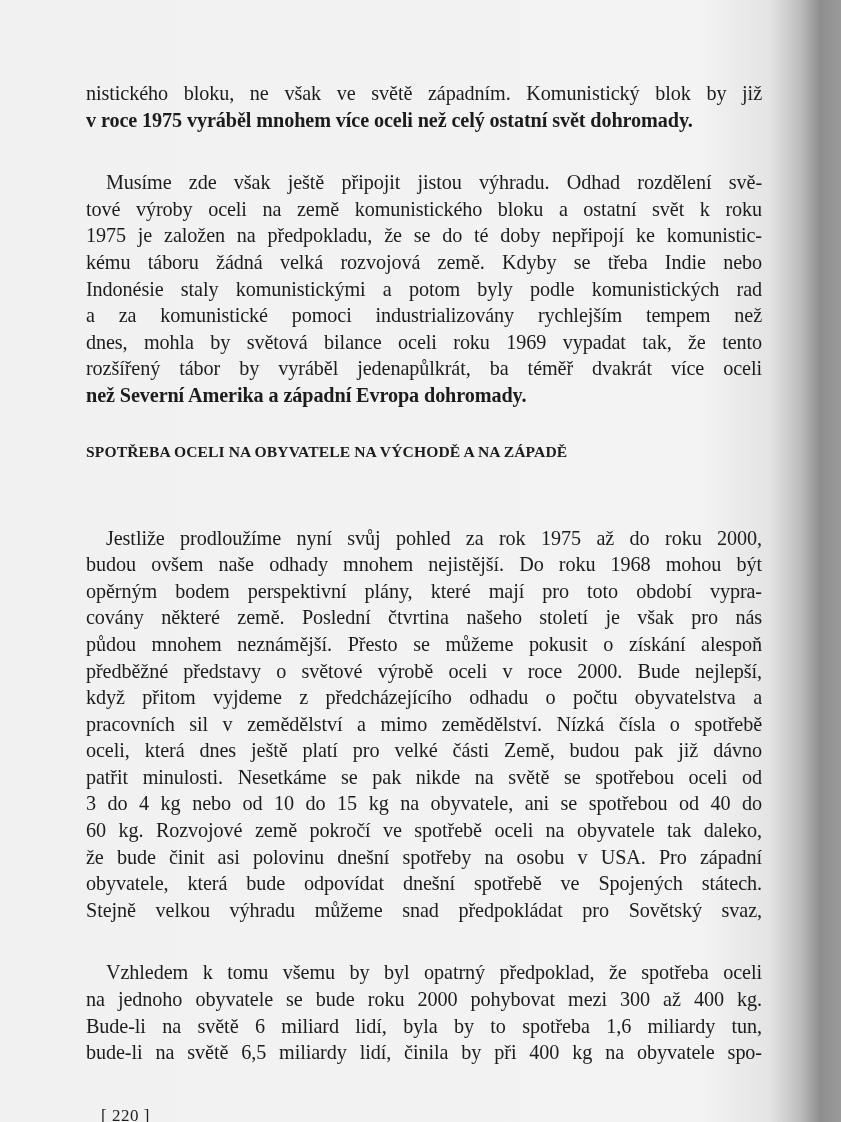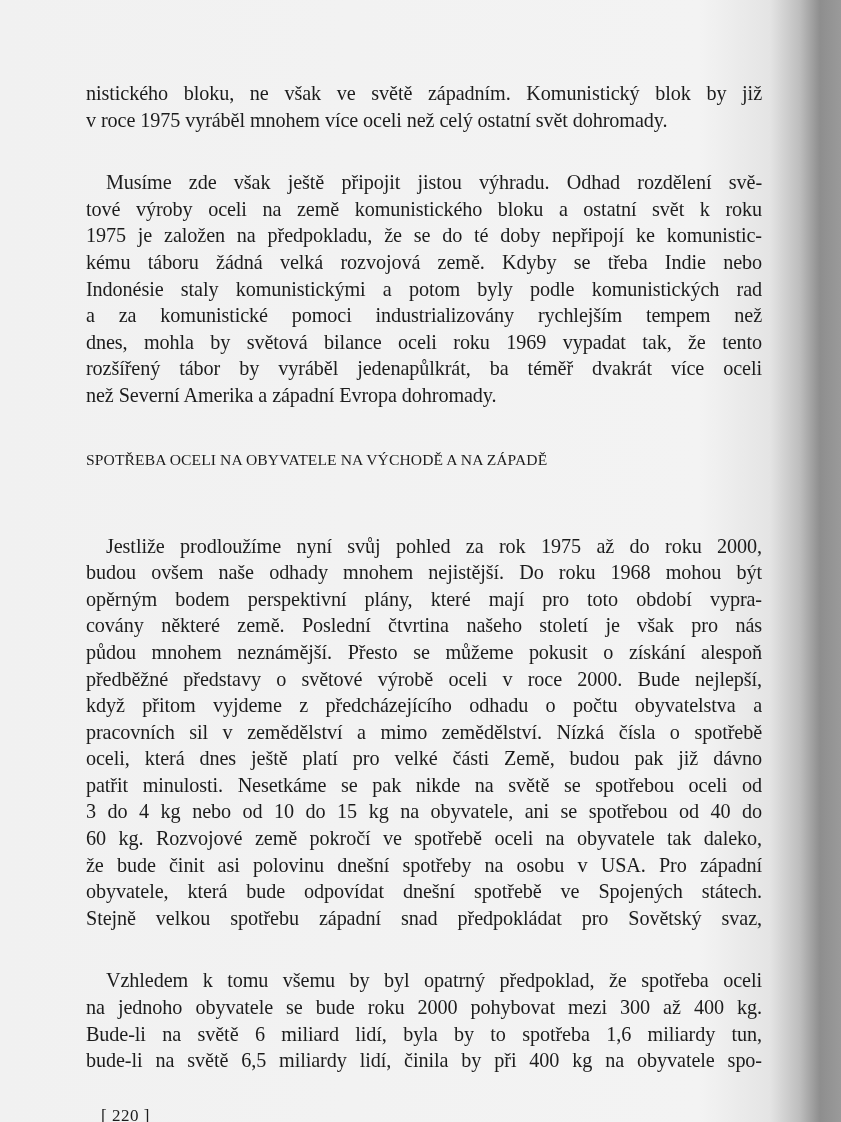--- a/index.html
+++ b/index.html
@@ -15,28 +15,29 @@
   }
   .line {
     font-size: 20.2px;
     line-height: 26.6px;
     height: 26.6px;
     white-space: nowrap;
     text-align: justify;
     text-align-last: justify;
     letter-spacing: -0.1px;
   }
-  .line.last { text-align-last: left; }
+  .line.last { text-align-last: left; font-weight: bold; }
   .indent { padding-left: 20px; margin-top: 36px; }
   .heading {
     font-size: 15.6px;
     letter-spacing: 0.1px;
-    margin-top: 38px;
+    margin-top: 30px;
     height: 26px;
     line-height: 26px;
+    font-weight: bold;
   }
   .section-gap { height: 24px; }
   .pagenum {
     position: absolute; left: 101px; top: 1106px;
     font-size: 17px;
     letter-spacing: 0.5px;
   }
 </style>
 </head>
 <body>
@@ -70,21 +71,21 @@
     <div class="line">půdou mnohem neznámější. Přesto se můžeme pokusit o získání alespoň</div>
     <div class="line">předběžné představy o světové výrobě oceli v roce 2000. Bude nejlepší,</div>
     <div class="line">když přitom vyjdeme z předcházejícího odhadu o počtu obyvatelstva a</div>
     <div class="line">pracovních sil v zemědělství a mimo zemědělství. Nízká čísla o spotřebě</div>
     <div class="line">oceli, která dnes ještě platí pro velké části Země, budou pak již dávno</div>
     <div class="line">patřit minulosti. Nesetkáme se pak nikde na světě se spotřebou oceli od</div>
     <div class="line">3 do 4 kg nebo od 10 do 15 kg na obyvatele, ani se spotřebou od 40 do</div>
     <div class="line">60 kg. Rozvojové země pokročí ve spotřebě oceli na obyvatele tak daleko,</div>
     <div class="line">že bude činit asi polovinu dnešní spotřeby na osobu v USA. Pro západní</div>
     <div class="line">obyvatele, která bude odpovídat dnešní spotřebě ve Spojených státech.</div>
-    <div class="line">Stejně velkou spotřebu západní snad předpokládat pro Sovětský svaz,</div>
+    <div class="line">Stejně velkou výhradu můžeme snad předpokládat pro Sovětský svaz,</div>
   </div>
 
   <div>
     <div class="line indent">Vzhledem k tomu všemu by byl opatrný předpoklad, že spotřeba oceli</div>
     <div class="line">na jednoho obyvatele se bude roku 2000 pohybovat mezi 300 až 400 kg.</div>
     <div class="line">Bude-li na světě 6 miliard lidí, byla by to spotřeba 1,6 miliardy tun,</div>
     <div class="line">bude-li na světě 6,5 miliardy lidí, činila by při 400 kg na obyvatele spo-</div>
   </div>
 </div>
 

